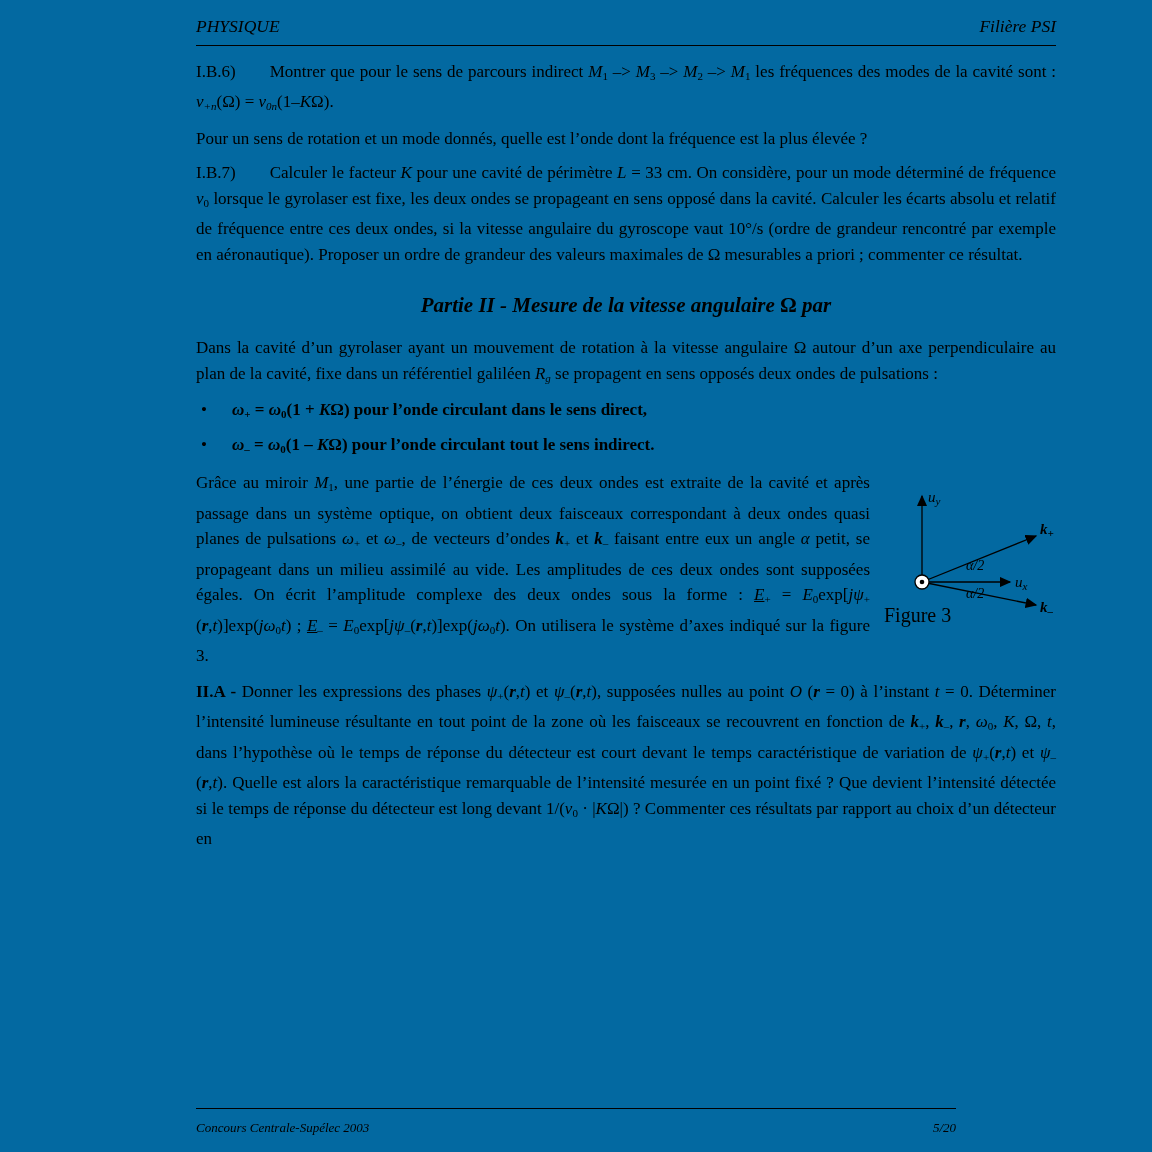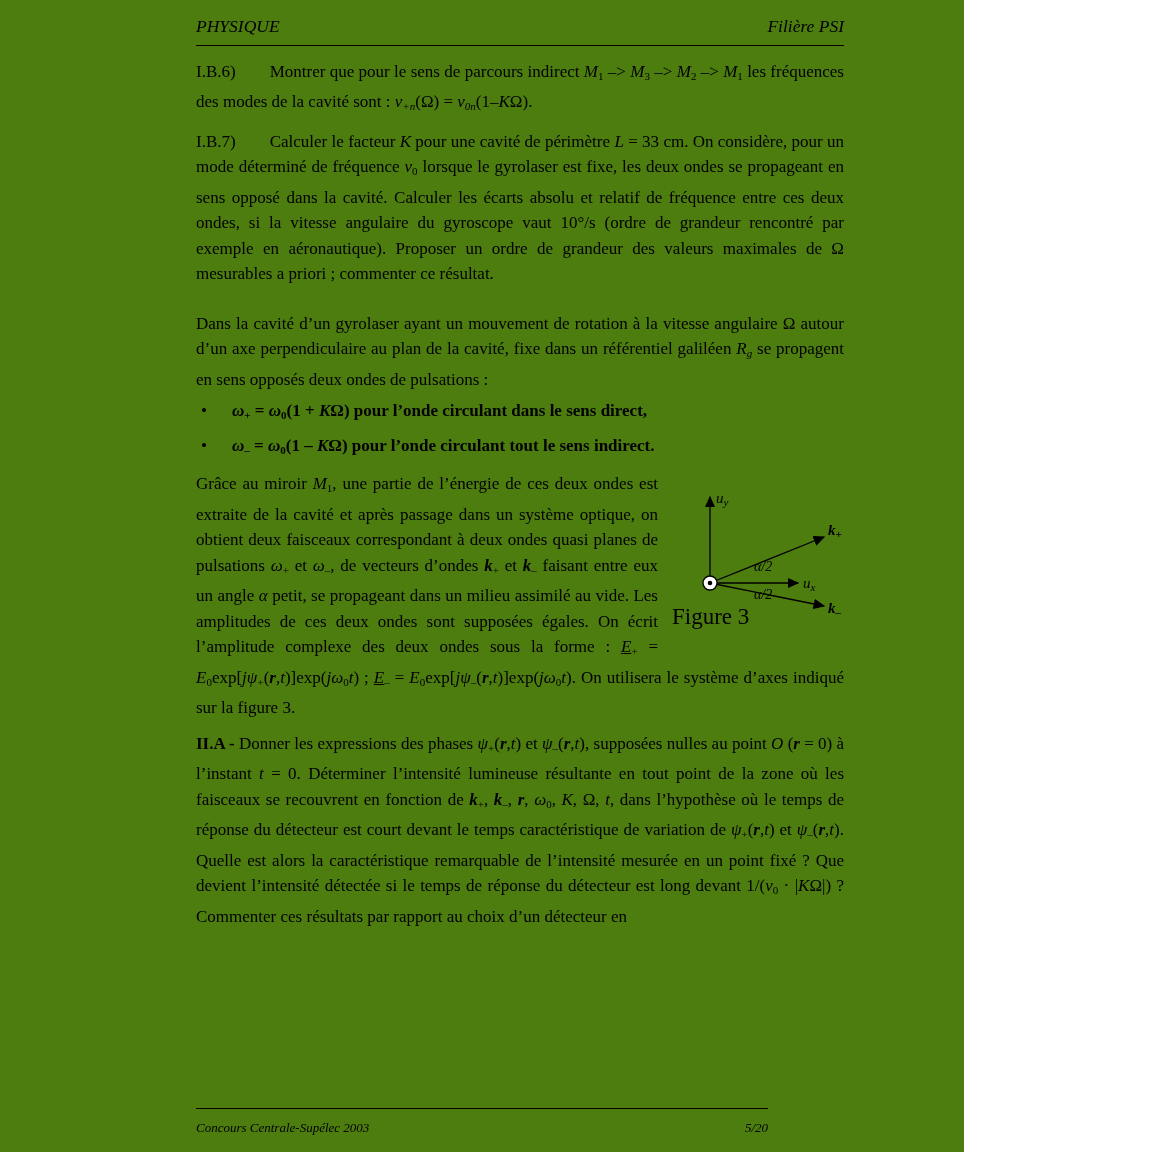--- a/index.html
+++ b/index.html
@@ -1,23 +1,23 @@
 <!DOCTYPE html>
 <html><head>
 <meta charset="utf-8">
 <style>
   html,body{margin:0;padding:0;background:#ffffff;}
   .page{
     position:relative;
-    width:964px;height:1152px;
-    background:#4d7c0f;color:#000;
+    width:1152px;height:1152px;
+    background:#0369a1;color:#000;
     font-family:"Liberation Serif","DejaVu Serif",serif;
     font-size:17px;line-height:25.5px;
     box-sizing:border-box;
-    padding:14px 120px 0 196px;
+    padding:14px 96px 0 196px;
     overflow:hidden;
   }
   .page-header{
     display:flex;justify-content:space-between;align-items:flex-end;
     font-size:17.5px;font-style:italic;
     padding-bottom:5px;border-bottom:1.5px solid #000;
     margin-bottom:13px;
   }
   .para{text-align:justify;margin:0 0 6px 0;}
   .seg-n{}
@@ -34,21 +34,21 @@
   }
   .bullet-list{margin:2px 0 8px 0;}
   .bullet-item{display:flex;margin:0 0 4px 0;}
   .bullet-glyph{width:36px;padding-left:5px;box-sizing:border-box;}
   .bullet-text{flex:1;font-weight:bold;}
   .figure-float{
     float:right;width:172px;height:146px;
     position:relative;margin:16px 0 2px 14px;
   }
   .fig-svg{position:absolute;top:0;right:0;}
-  .figure-caption{position:absolute;left:0;bottom:4px;font-size:23px;}
+  .figure-caption{position:absolute;left:0;bottom:4px;font-size:20px;}
   .svg-var{font-family:"Liberation Serif",serif;font-style:italic;font-size:15px;fill:#000;}
   .svg-vec{font-family:"Liberation Serif",serif;font-style:italic;font-weight:bold;font-size:15px;fill:#000;}
   .svg-alpha{font-family:"Liberation Serif",serif;font-style:italic;font-size:14px;fill:#000;}
   .svg-sub{font-size:11px;}
   .page-footer{
     position:absolute;left:196px;right:196px;bottom:12px;
   }
   .footer-rule{border-top:1.5px solid #000;}
   .footer-row{
     display:flex;justify-content:space-between;
@@ -63,24 +63,26 @@
 
   <header class="page-header">
     <span>PHYSIQUE</span>
     <span>Filière PSI</span>
   </header>
 
   <main>
 
     <div class="para"><span class="seg-n">I.B.6)</span><span class="seg-gap"></span><span class="seg-n">Montrer que pour le sens de parcours indirect </span><span class="seg-i">M</span><span class="seg-s">1</span><span class="seg-n"> –&gt; </span><span class="seg-i">M</span><span class="seg-s">3</span><span class="seg-n"> –&gt; </span><span class="seg-i">M</span><span class="seg-s">2</span><span class="seg-n"> –&gt; </span><span class="seg-i">M</span><span class="seg-s">1</span><span class="seg-n"> les fréquences des modes de la cavité sont : </span><span class="seg-i">ν</span><span class="seg-si">+n</span><span class="seg-n">(Ω) = </span><span class="seg-i">ν</span><span class="seg-si">0n</span><span class="seg-n">(1–</span><span class="seg-i">K</span><span class="seg-n">Ω).</span></div>
 
+    <div class="para"><span class="seg-n">Pour un sens de rotation et un mode donnés, quelle est l’onde dont la fréquence est la plus élevée ?</span></div>
 
     <div class="para" style="margin-top:9px;"><span class="seg-n">I.B.7)</span><span class="seg-gap"></span><span class="seg-n">Calculer le facteur </span><span class="seg-i">K</span><span class="seg-n"> pour une cavité de périmètre </span><span class="seg-i">L</span><span class="seg-n"> = 33 cm. On considère, pour un mode déterminé de fréquence </span><span class="seg-i">ν</span><span class="seg-s">0</span><span class="seg-n"> lorsque le gyrolaser est fixe, les deux ondes se propageant en sens opposé dans la cavité. Calculer les écarts absolu et relatif de fréquence entre ces deux ondes, si la vitesse angulaire du gyroscope vaut 10°/s (ordre de grandeur rencontré par exemple en aéronautique). Proposer un ordre de grandeur des valeurs maximales de Ω mesurables a priori ; commenter ce résultat.</span></div>
 
     <div class="section-heading">
+      <div><span class="seg-bi">Partie II - Mesure de la vitesse angulaire </span><span class="seg-b">Ω</span><span class="seg-bi"> par</span></div>
     </div>
 
     <div class="para"><span class="seg-n">Dans la cavité d’un gyrolaser ayant un mouvement de rotation à la vitesse angulaire Ω autour d’un axe perpendiculaire au plan de la cavité, fixe dans un référentiel galiléen </span><span class="seg-i">R</span><span class="seg-si">g</span><span class="seg-n"> se propagent en sens opposés deux ondes de pulsations :</span></div>
 
     <div class="bullet-list">
       <div class="bullet-item">
         <span class="bullet-glyph">•</span>
         <span class="bullet-text"><span class="seg-i">ω</span><span class="seg-s">+</span><span class="seg-n"> = </span><span class="seg-i">ω</span><span class="seg-s">0</span><span class="seg-n">(1 + </span><span class="seg-i">K</span><span class="seg-n">Ω) pour l’onde circulant dans le sens direct,</span></span>
       </div>
       <div class="bullet-item">

